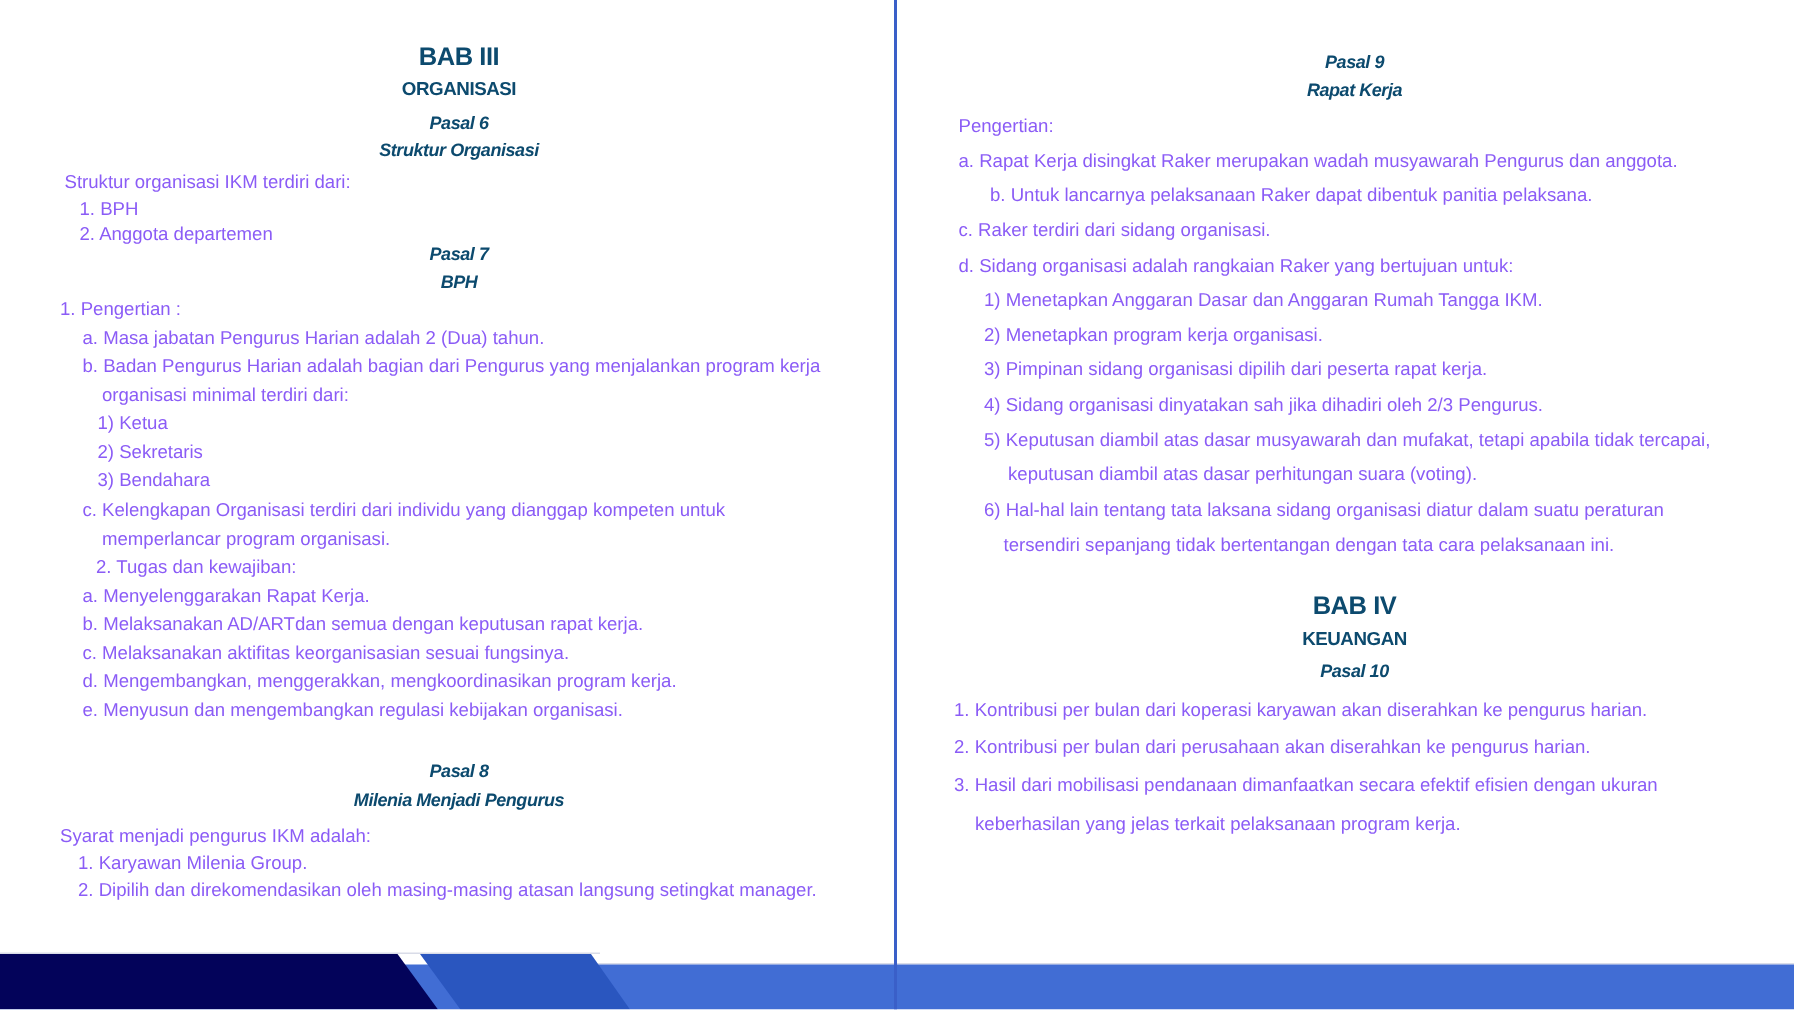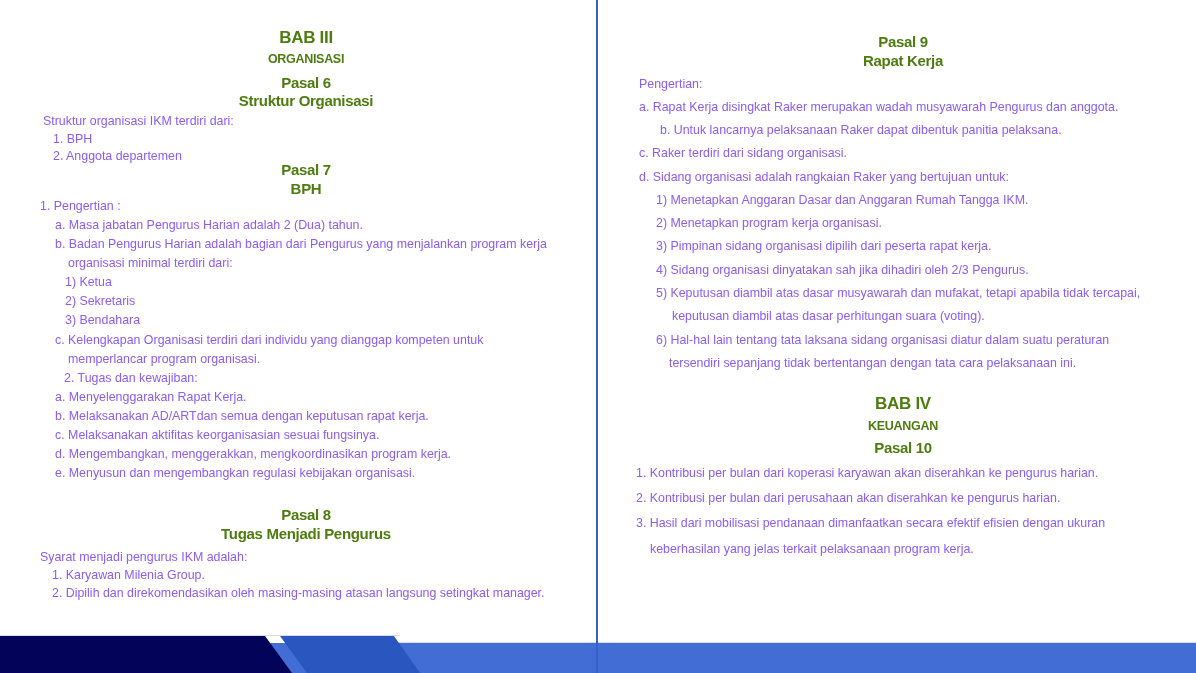--- a/index.html
+++ b/index.html
@@ -10,24 +10,24 @@
       color: #1c1c4e;
     }
     .page { position: relative; width: 1196px; height: 673px; background: #fff; }
 
     .divider {
       position: absolute; left: 596px; top: 0; width: 2px; height: 673px;
       background: #3a5fc8; z-index: 3;
     }
 
     .t { position: absolute; white-space: nowrap; font-size: 12.4px; line-height: 16px; color: #8b5cf6; }
-    .h { position: absolute; white-space: nowrap; font-weight: bold; color: #4d7c0f; text-align: center; transform: translateX(-50%); letter-spacing: -0.3px; }
+    .h { position: absolute; white-space: nowrap; font-weight: bold; color: #0c4a6e; text-align: center; transform: translateX(-50%); letter-spacing: -0.3px; }
     .h-bab { font-size: 17px; line-height: 20px; }
     .h-sub { font-size: 12.5px; line-height: 16px; }
-    .h-pasal { font-size: 15px; line-height: 17px; }
+    .h-pasal { font-size: 12px; line-height: 17px; font-style: italic; }
     .band-light {
       position: absolute; left: 0; top: 643px; width: 1196px; height: 30px; background: #416dd4;
     }
     .shape-navy {
       position: absolute; left: 0; top: 636px; width: 292px; height: 37px; background: #03035a;
       clip-path: polygon(0 0, 265px 0, 292px 37px, 0 37px);
     }
     .shape-blue {
       position: absolute; left: 280px; top: 636px; width: 140px; height: 37px; background: #2a56bf;
       clip-path: polygon(0 0, 114px 0, 140px 37px, 27px 37px);
@@ -69,21 +69,21 @@
     <div class="t" style="left:68px; top:351px;">memperlancar program organisasi.</div>
 
     <div class="t" style="left:28px; top:370px;margin-left:36px;">2. Tugas dan kewajiban:</div>
     <div class="t" style="left:55px; top:389px;">a. Menyelenggarakan Rapat Kerja.</div>
     <div class="t" style="left:55px; top:408px;">b. Melaksanakan AD/ARTdan semua dengan keputusan rapat kerja.</div>
     <div class="t" style="left:55px; top:427px;">c. Melaksanakan aktifitas keorganisasian sesuai fungsinya.</div>
     <div class="t" style="left:55px; top:446px;">d. Mengembangkan, menggerakkan, mengkoordinasikan program kerja.</div>
     <div class="t" style="left:55px; top:465px;">e. Menyusun dan mengembangkan regulasi kebijakan organisasi.</div>
 
     <div class="h h-pasal" style="left:306px; top:506px;">Pasal  8</div>
-    <div class="h h-pasal" style="left:306px; top:525px;">Tugas Menjadi Pengurus</div>
+    <div class="h h-pasal" style="left:306px; top:525px;">Milenia Menjadi Pengurus</div>
 
     <div class="t" style="left:40px; top:549px;">Syarat menjadi pengurus IKM adalah:</div>
     <div class="t" style="left:52px; top:567px;">1.  Karyawan Milenia Group.</div>
     <div class="t" style="left:52px; top:585px;">2. Dipilih dan direkomendasikan oleh masing-masing atasan langsung setingkat manager.</div>
   </div>
 
   <div class="divider"></div>
 
   <div>
     <div class="h h-pasal" style="left:903px; top:33px;">Pasal  9</div>

